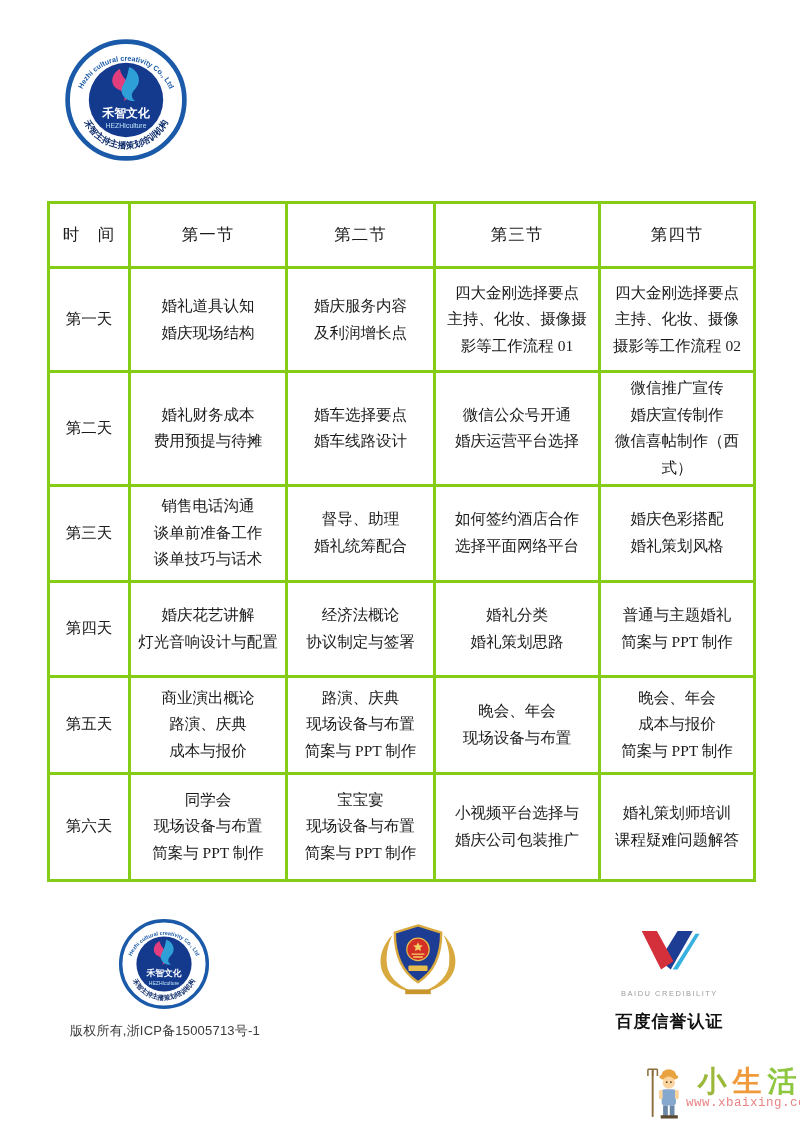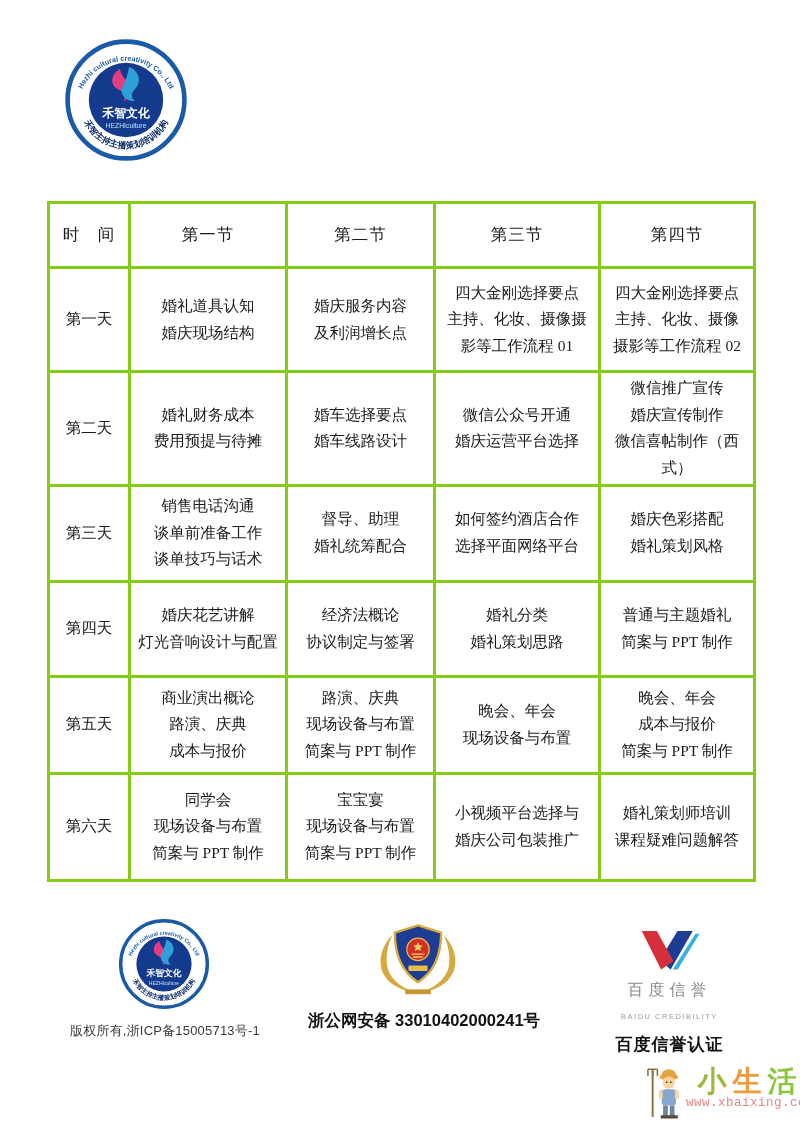--- a/index.html
+++ b/index.html
@@ -226,30 +226,28 @@
     <svg class="police-badge" viewBox="0 0 120 100">
       <path d="M28,20 C8,40 6,72 36,86 C47,91 56,93 60,93 C40,87 22,74 21,55 C20,42 23,31 28,20 Z" fill="#d8a93e"></path>
       <path d="M92,20 C112,40 114,72 84,86 C73,91 64,93 60,93 C80,87 98,74 99,55 C100,42 97,31 92,20 Z" fill="#d8a93e"></path>
       <path d="M44,88 h32 v6 h-32 z" fill="#c9962e"></path>
       <path d="M60,8 L89,17 C89,46 79,67 60,79 C41,67 31,46 31,17 Z" fill="#1d3c94" stroke="#d8a93e" stroke-width="3"></path>
       <circle cx="60" cy="38" r="14" fill="#d42f26" stroke="#e7bd4e" stroke-width="1.5"></circle>
       <path d="M60,29 l1.8,3.8 4.2,0.3 -3.1,2.9 0.9,4.1 -3.8,-2.1 -3.8,2.1 0.9,-4.1 -3.1,-2.9 4.2,-0.3 z" fill="#f3cf63"></path>
       <path d="M52,44 h16 M54,47.5 h12" stroke="#f3cf63" stroke-width="1.6"></path>
       <rect x="48" y="58" width="24" height="7" rx="1.5" fill="#e7bd4e"></rect>
     </svg>
-    <div class="police-text">浙公网安备 33010402000241号</div>
   </div>
 
   <div class="f-right">
     <svg class="baidu-v" viewBox="0 0 90 62">
       <polygon points="56,2 78,2 46,58 30,44" fill="#1d3c94"></polygon>
       <polygon points="82,6 88,6 56,58 49,58" fill="#38b1e0"></polygon>
       <polygon points="4,2 26,2 50,46 32,58" fill="#d3303c"></polygon>
     </svg>
-    <div class="baidu-cn">百度信誉</div>
     <div class="baidu-en">BAIDU CREDIBILITY</div>
     <div class="baidu-cert">百度信誉认证</div>
   </div>
 
   <div class="watermark">
     <svg class="wm-cartoon" viewBox="0 0 40 58">
       <line x1="7" y1="3" x2="7" y2="52" stroke="#8a6d3b" stroke-width="2"></line>
       <path d="M2,2 h10 M2,2 v7 M7,2 v7 M12,2 v7" stroke="#8a6d3b" stroke-width="1.6" fill="none"></path>
       <path d="M16,9 a8,7 0 0 1 16,0 z" fill="#e8a23f"></path>
       <ellipse cx="24" cy="10" rx="10" ry="3.4" fill="#e8a23f"></ellipse>

